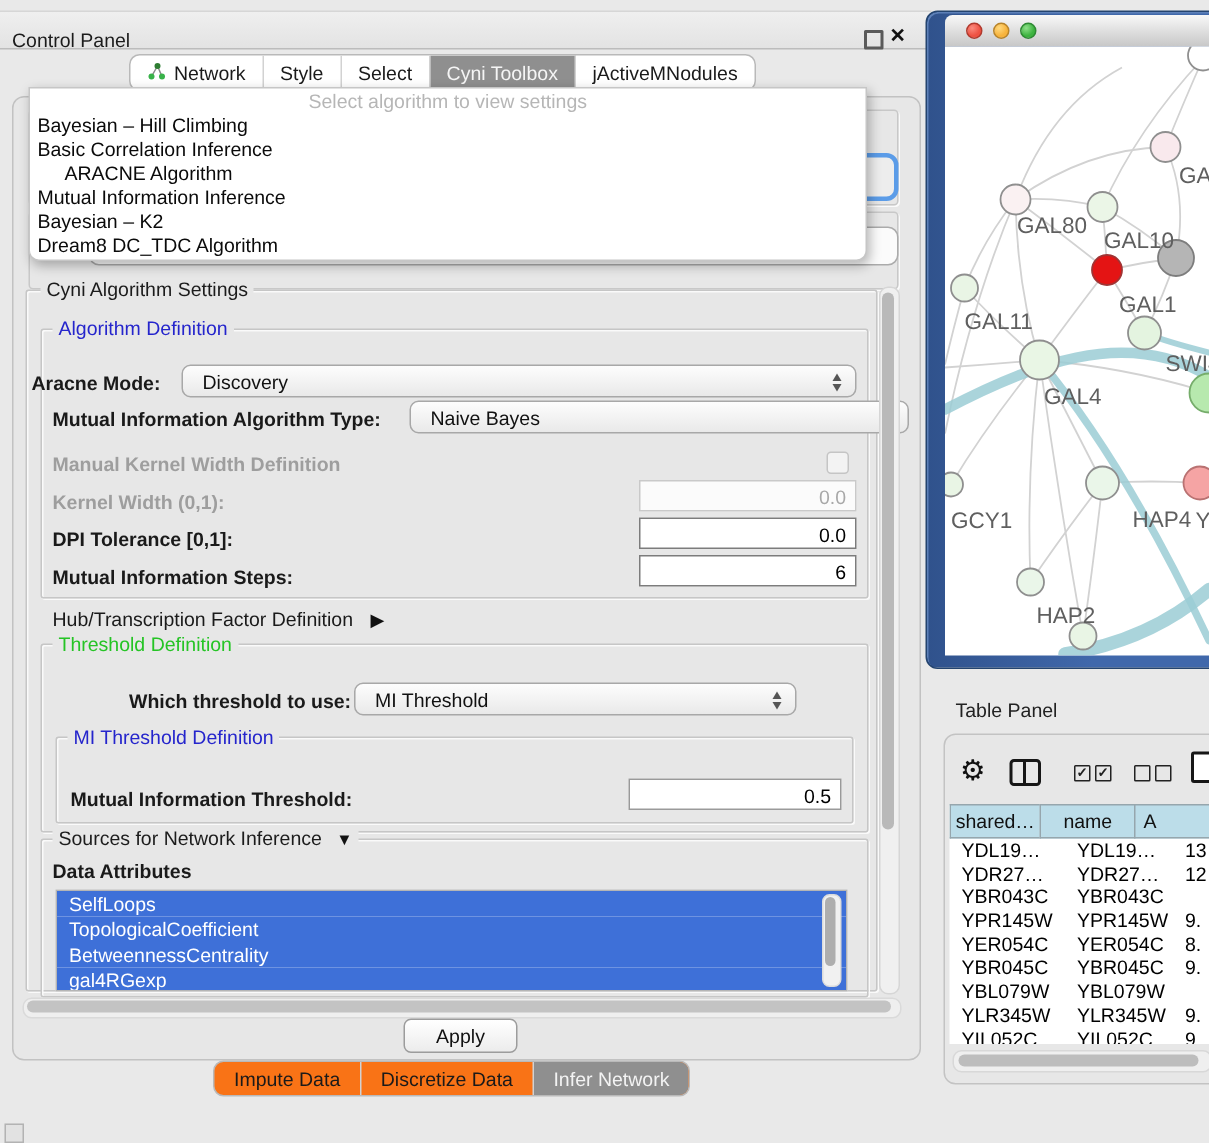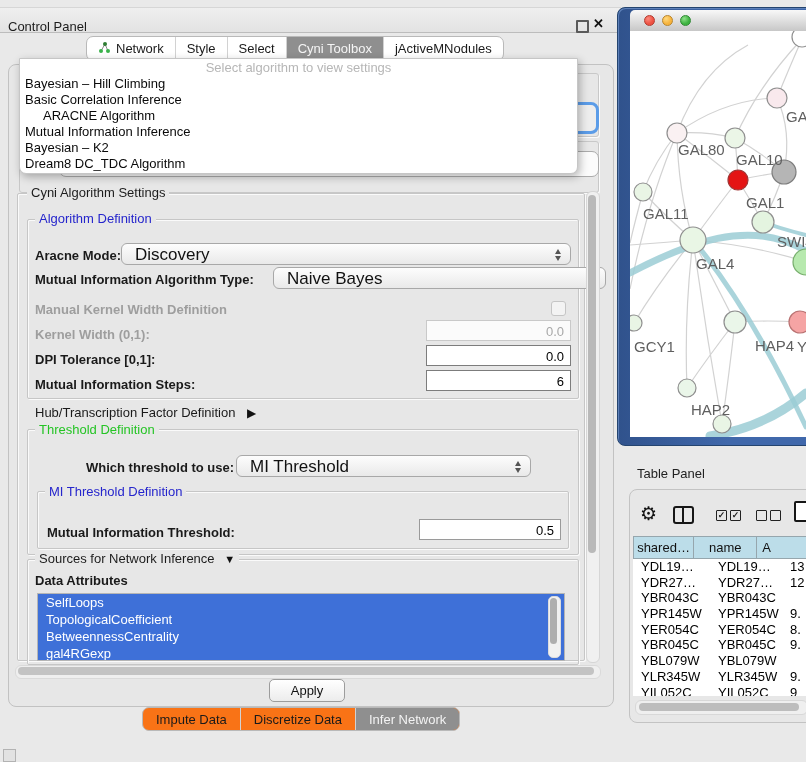--- a/index.html
+++ b/index.html
@@ -41,21 +41,21 @@
 
   
   .grp{border:1px solid #c6c6c6;box-shadow:1px 1px 0 #fafafa, inset 1px 1px 0 #fafafa;border-radius:2px;}
   .grp-lab{position:absolute;background:#e7e7e7;padding:0 4px;font-size:13px;line-height:14px;}
   .lab-black{color:#1c1c1c;}
   .lab-blue{color:#2525cc;}
   .lab-green{color:#25c425;}
   .fld-lab{position:absolute;font-size:13px;font-weight:bold;color:#1a1a1a;white-space:nowrap;}
   .fld-lab.dis{color:#9e9e9e;}
   .combo{position:absolute;height:22px;background:linear-gradient(#fdfdfd,#e9e9e9);border:1px solid #a8a8a8;
-    border-radius:6px;font-size:17px;color:#111;line-height:22px;padding-left:13px;box-sizing:border-box;}
+    border-radius:6px;font-size:13px;color:#111;line-height:22px;padding-left:13px;box-sizing:border-box;}
   .spin{position:absolute;right:8px;top:4px;width:8px;height:14px;}
   .spin::before{content:"";position:absolute;left:1px;top:1px;border-left:3.5px solid transparent;
     border-right:3.5px solid transparent;border-bottom:5px solid #555;}
   .spin::after{content:"";position:absolute;left:1px;bottom:1px;border-left:3.5px solid transparent;
     border-right:3.5px solid transparent;border-top:5px solid #555;}
   .tfield{position:absolute;height:21px;border:1px solid #7c7c7c;background:#fff;font-size:13px;color:#000;
     line-height:21px;text-align:right;padding-right:6px;box-sizing:border-box;}
   .tfield.dis{border:1px solid #c9c9c9;background:#fbfbfb;color:#a8a8a8;}
   .chkbox{position:absolute;width:13px;height:13px;border:1px solid #c5c5c5;background:#f3f3f3;border-radius:3px;}
   .tri-r{display:inline-block;margin-left:8px;color:#111;font-size:12px;}
@@ -168,21 +168,21 @@
       <div class="dd-item">Bayesian – K2</div>
       <div class="dd-item">Dream8 DC_TDC Algorithm</div>
     </div>
 
     <div class="abs grp" style="left:8px;top:128px;width:566px;height:466px;"></div>
     <span class="grp-lab lab-black" style="left:18px;top:121px;text-align:center;">Cyni Algorithm Settings</span>
 
     <div class="abs grp" style="left:18px;top:154px;width:550px;height:178px;"></div>
     <span class="grp-lab lab-blue" style="left:26px;top:147px;">Algorithm Definition</span>
 
-    <span class="fld-lab" style="left:26px;top:183px;">Aracne Mode:</span>
+    <span class="fld-lab" style="left:12px;top:183px;">Aracne Mode:</span>
     <div class="combo" style="left:112px;top:178px;width:450px;">
       <span>Discovery</span>
       <span class="spin"></span>
     </div>
 
     <span class="fld-lab" style="left:26px;top:207px;">Mutual Information Algorithm Type:</span>
     <div class="combo" style="left:264px;top:202px;width:333px;">
       <span>Naive Bayes</span>
       <span class="spin"></span>
     </div>

